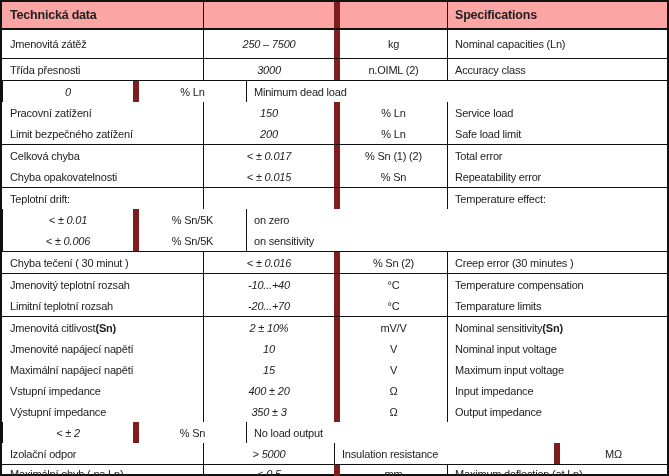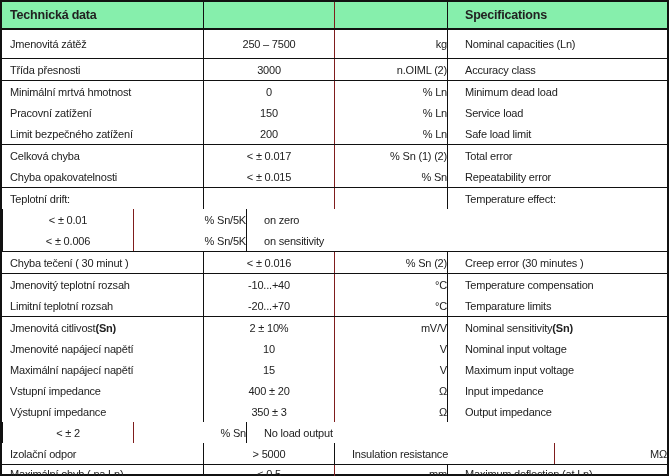--- a/index.html
+++ b/index.html
@@ -6,34 +6,34 @@
   .spec-table {
     width:669px; height:476px; box-sizing:border-box;
     border:2px solid #111111;
     font-family:"Liberation Sans", sans-serif;
     color:#222222;
     display:flex; flex-direction:column;
     font-size:11px; letter-spacing:-0.2px;
   }
   .trow { display:flex; flex:none; height:21px; }
   .trow.thead {
-    height:26px; background:#86efac; border-bottom:1px solid #111111;
+    height:26px; background:#fca5a5; border-bottom:1px solid #111111;
     font-weight:bold; font-size:12.5px;
   }
   .trow.first-row { height:28px; }
   .trow:last-child { height:18px; }
   .trow.group-start { border-top:1px solid #111111; }
   .cell {
     height:100%; box-sizing:border-box;
     display:flex; align-items:center; overflow:hidden; white-space:nowrap;
   }
   .c1 { width:201px; padding-left:8px; }
-  .c2 { width:131px; justify-content:center; border-left:1px solid #111111; }
-  .c3 { width:113px; justify-content:flex-end; border-left:1px solid #7f1d1d; }
-  .c4 { flex:1; padding-left:17px; border-left:1px solid #111111; }
+  .c2 { width:131px; justify-content:center; border-left:1px solid #111111;font-style:italic; }
+  .c3 { width:113px; justify-content:center; border-left:6px solid #7f1d1d; }
+  .c4 { flex:1; padding-left:7px; border-left:1px solid #111111; }
   .bold-part { font-weight:bold; }
 </style>
 </head>
 <body>
 
 <div class="spec-table">
   <div class="trow thead">
     <div class="cell c1">Technická data</div>
     <div class="cell c2"></div>
     <div class="cell c3"></div>
@@ -62,23 +62,20 @@
         <span>3000</span>
       </div>
       <div class="cell c3">
         <span>n.OIML (2)</span>
       </div>
       <div class="cell c4">
         <span>Accuracy class</span>
       </div>
     </div>
     <div class="trow group-start">
-      <div class="cell c1">
-        <span>Minimální mrtvá hmotnost</span>
-      </div>
       <div class="cell c2">
         <span>0</span>
       </div>
       <div class="cell c3">
         <span>% Ln</span>
       </div>
       <div class="cell c4">
         <span>Minimum dead load</span>
       </div>
     </div>

